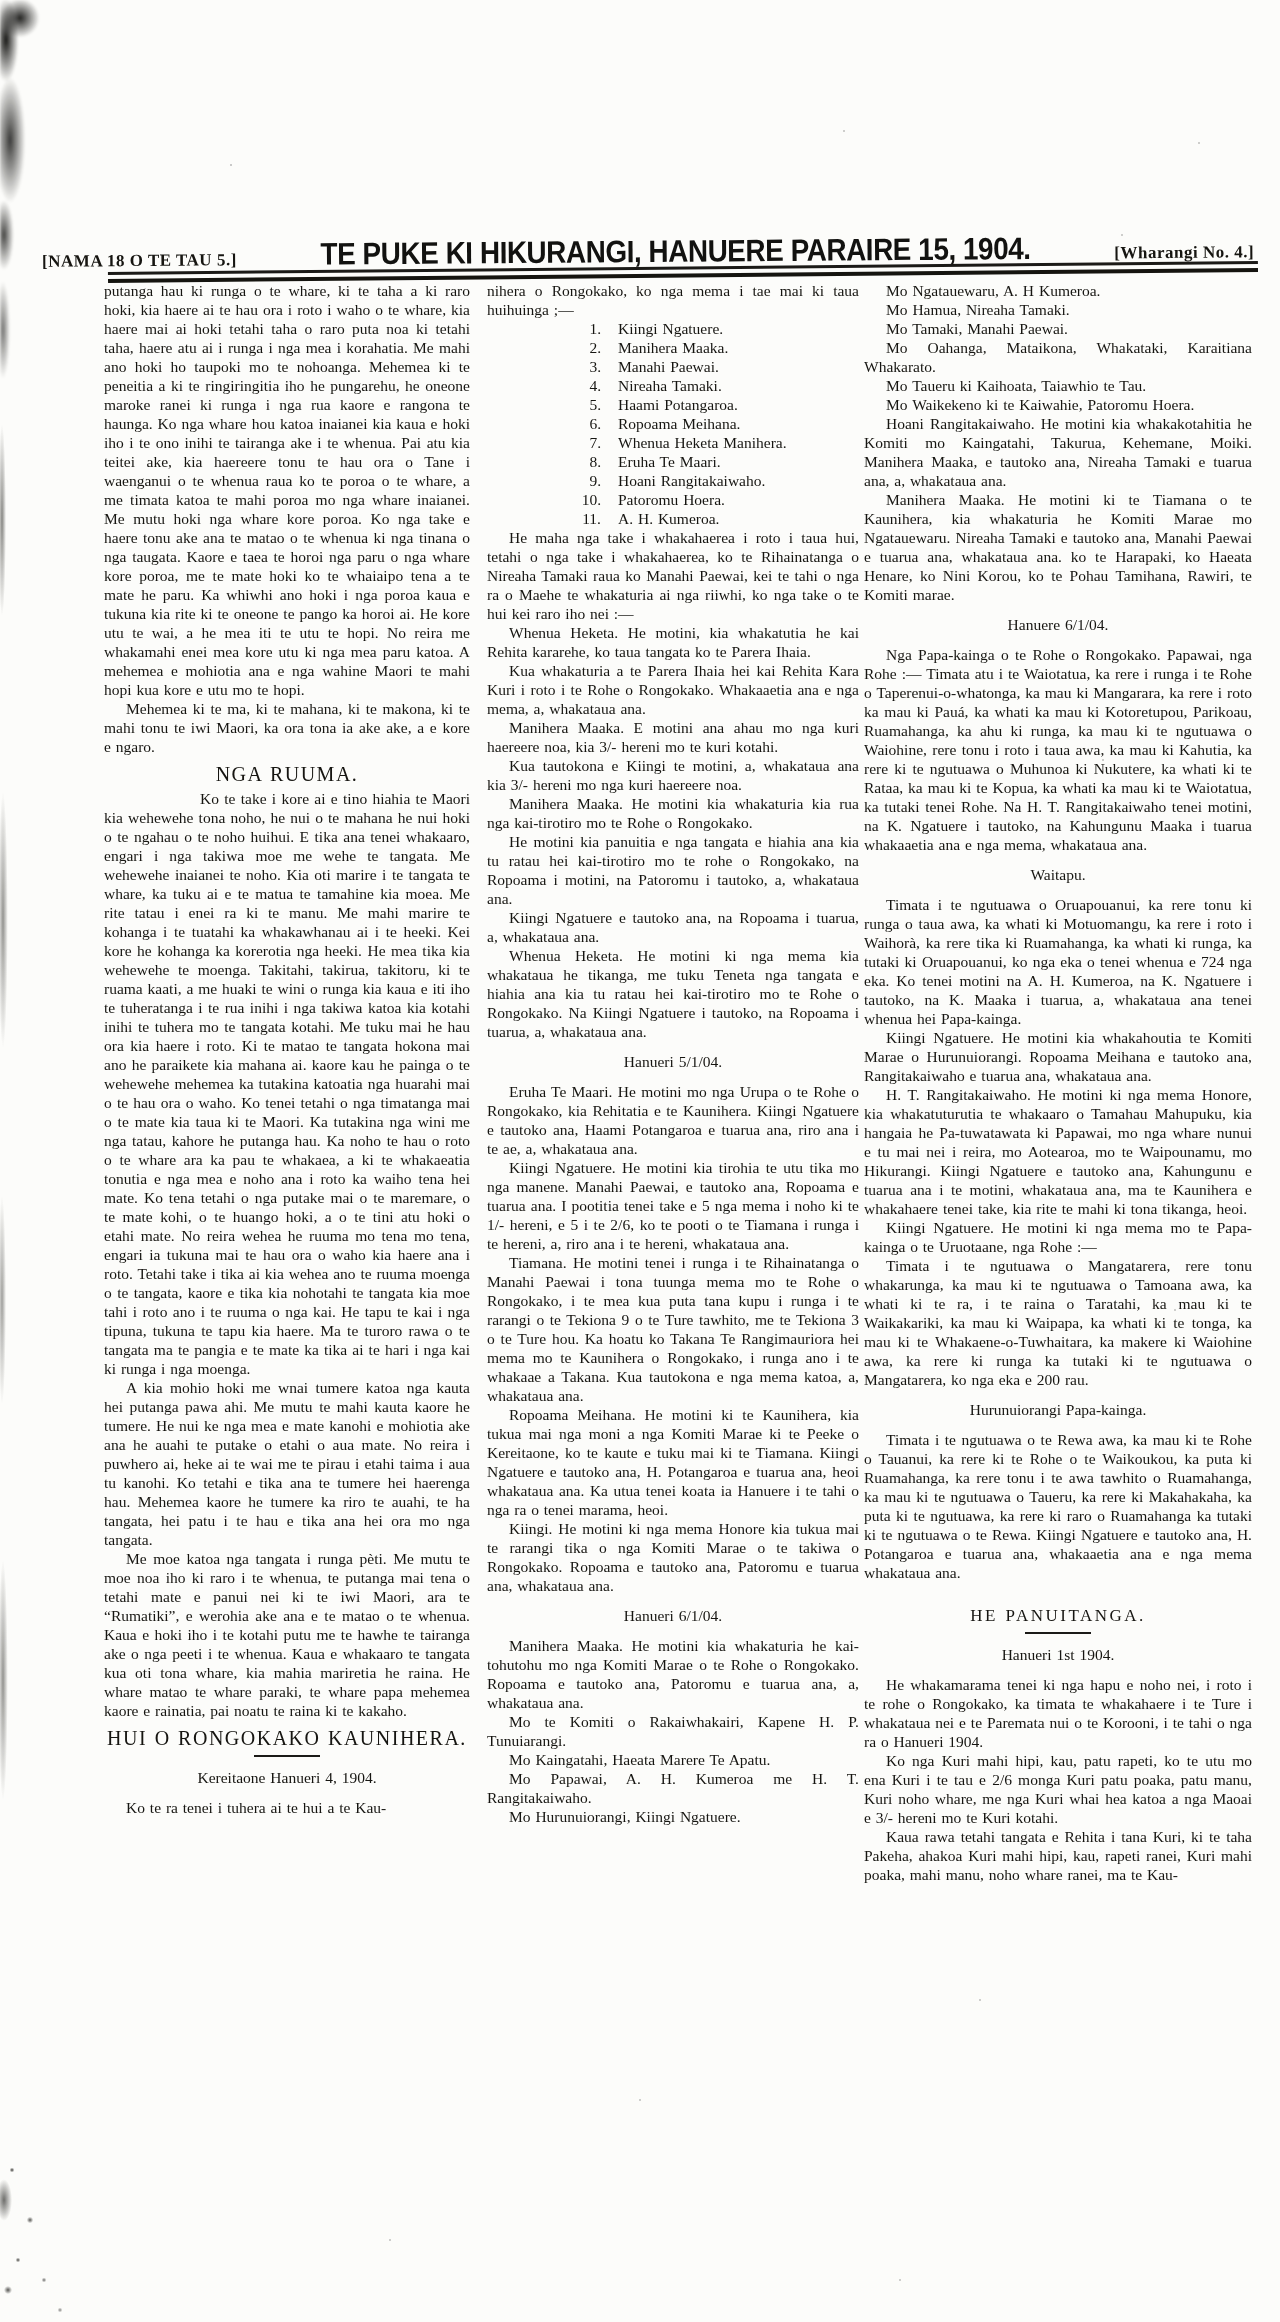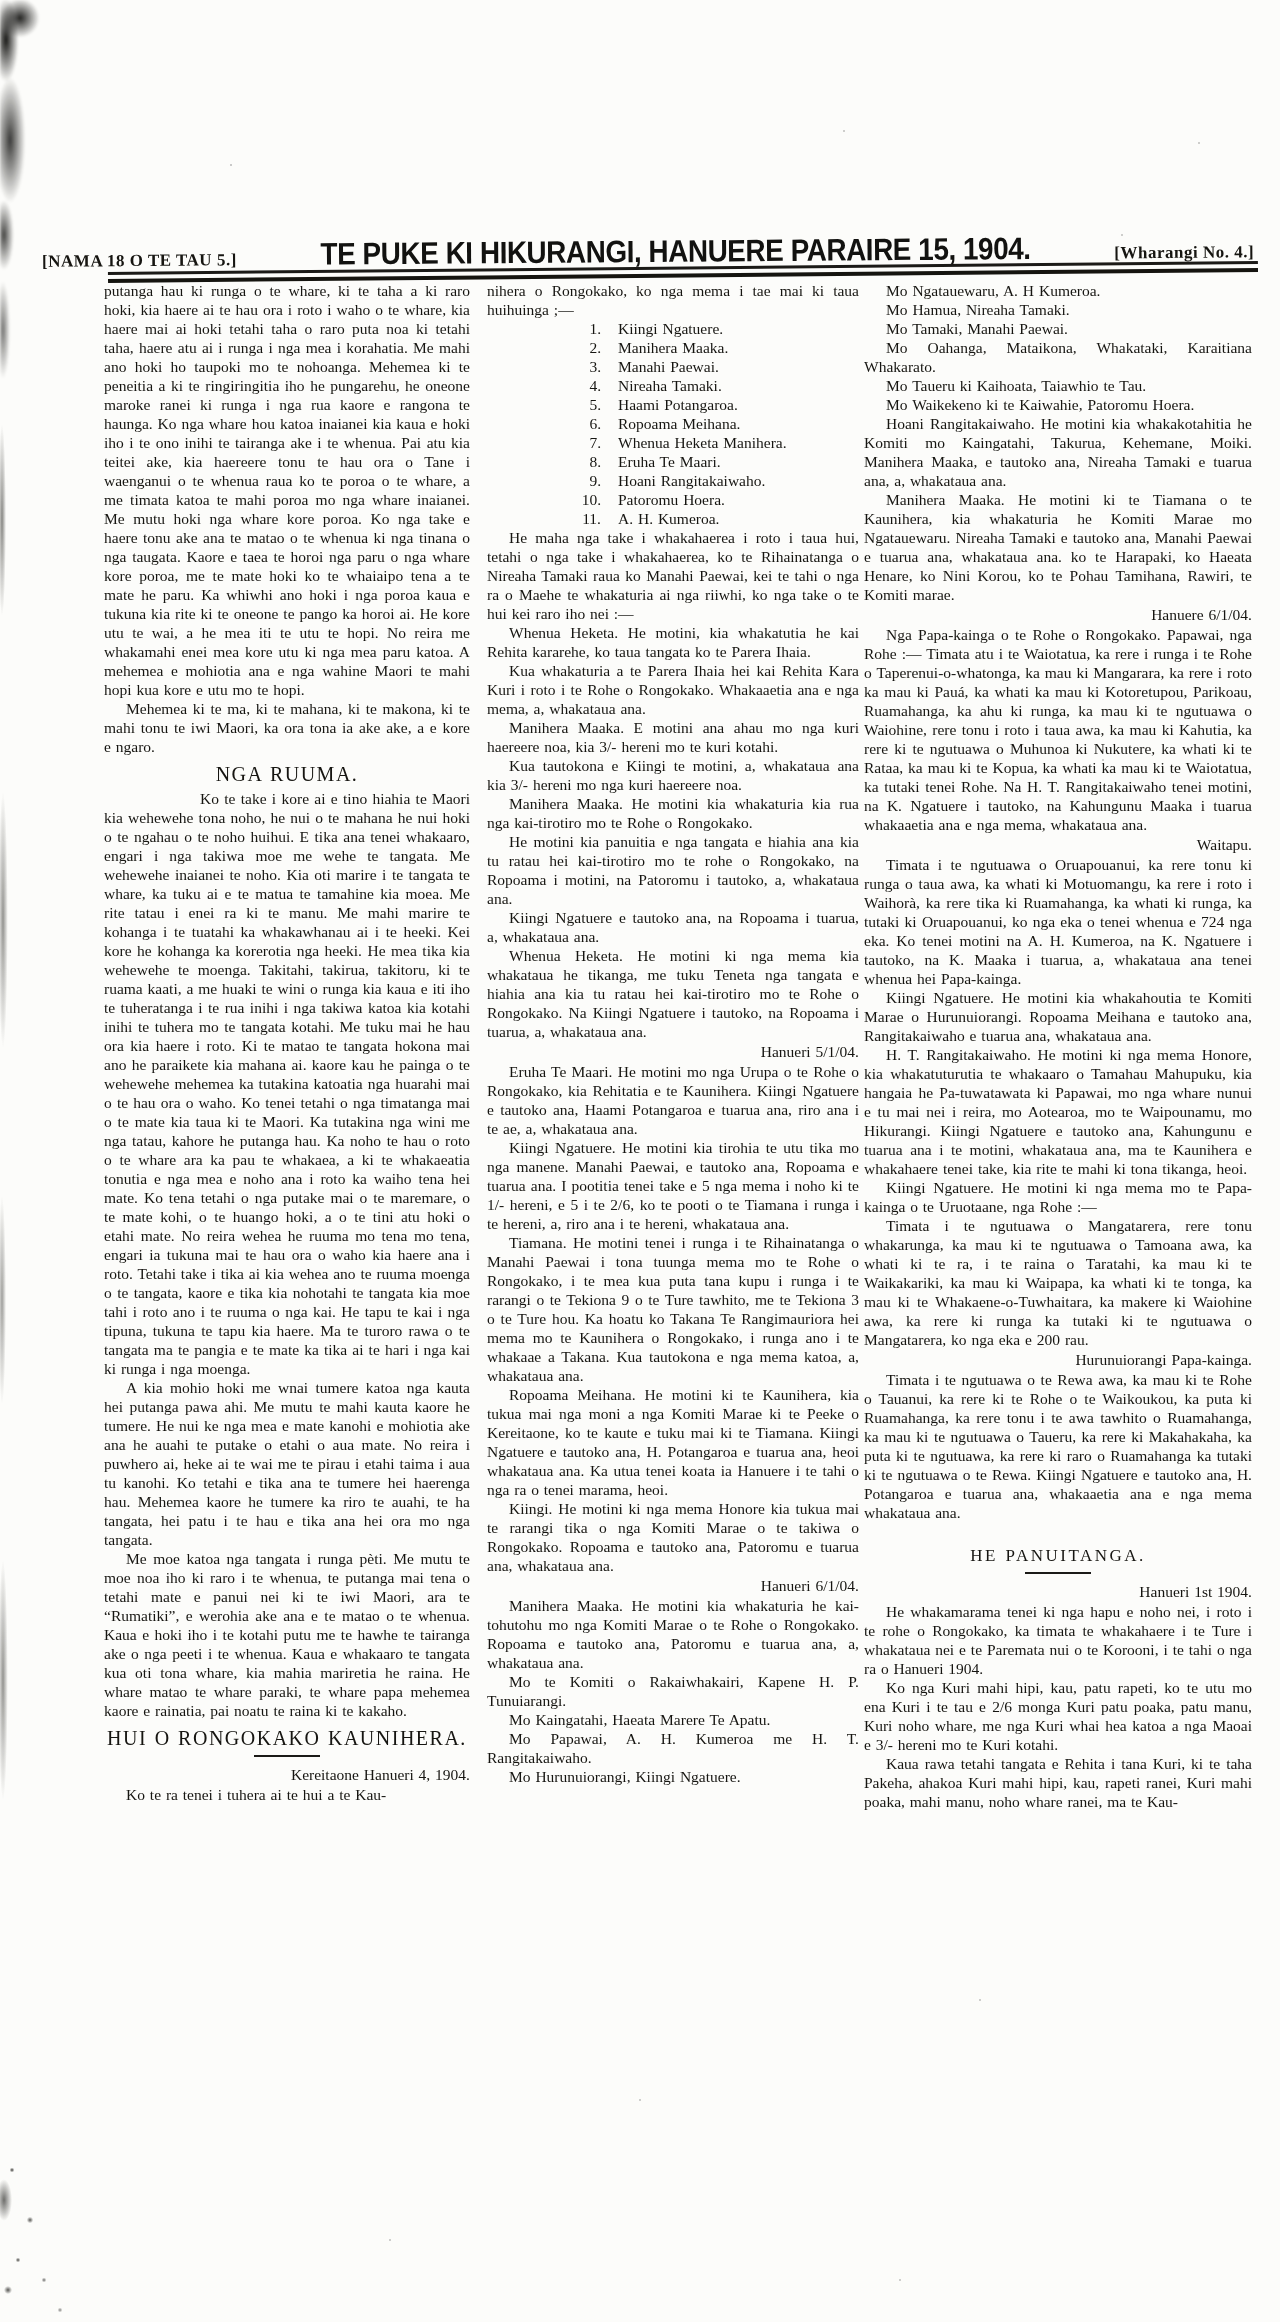--- a/index.html
+++ b/index.html
@@ -35,21 +35,21 @@
   #col-2{left:864px;width:388px;}
   .body-p{margin:0;text-indent:22px;}
   .body-p.noindent{text-indent:0;}
   .body-p.deepindent{text-indent:96px;}
   .sect-heading{
     text-align:center;font-size:20px;letter-spacing:1.5px;margin:9px 0 5px 0;
     text-indent:0;white-space:nowrap;
   }
   .sect-heading.big{font-size:17px;letter-spacing:2.5px;margin-top:24px;}
   .sect-rule{width:66px;height:2px;background:#1b1a17;margin:7px auto 8px auto;}
-  .dateline{text-align:right;margin:1px 0;}
+  .dateline{text-align:center;margin:11px 0;}
   .num-list{margin:0 0 0 84px;}
   .num-row{display:flex;}
   .num-row .num{width:30px;text-align:right;flex:0 0 30px;}
   .num-row .nm{margin-left:17px;}
   
   .artifact{position:absolute;pointer-events:none;}
   .smudge-tl{
     left:0;top:0;width:46px;height:420px;
     background:
       radial-gradient(18px 60px at 6px 40px, rgba(10,10,8,.95), rgba(10,10,8,0) 70%),

